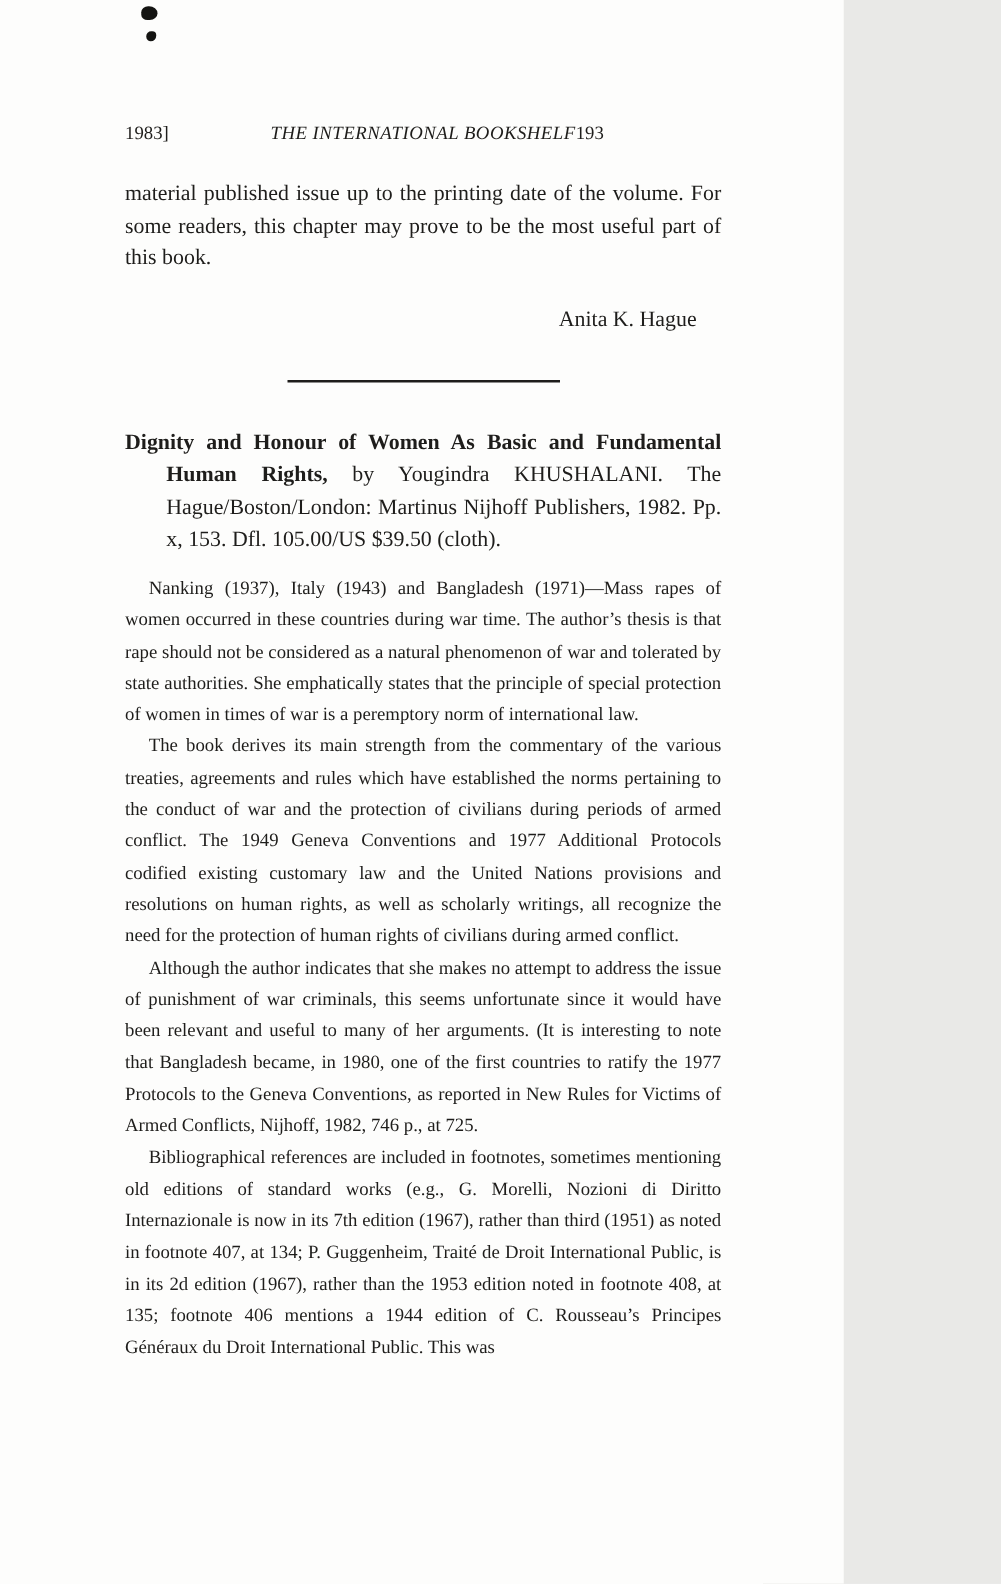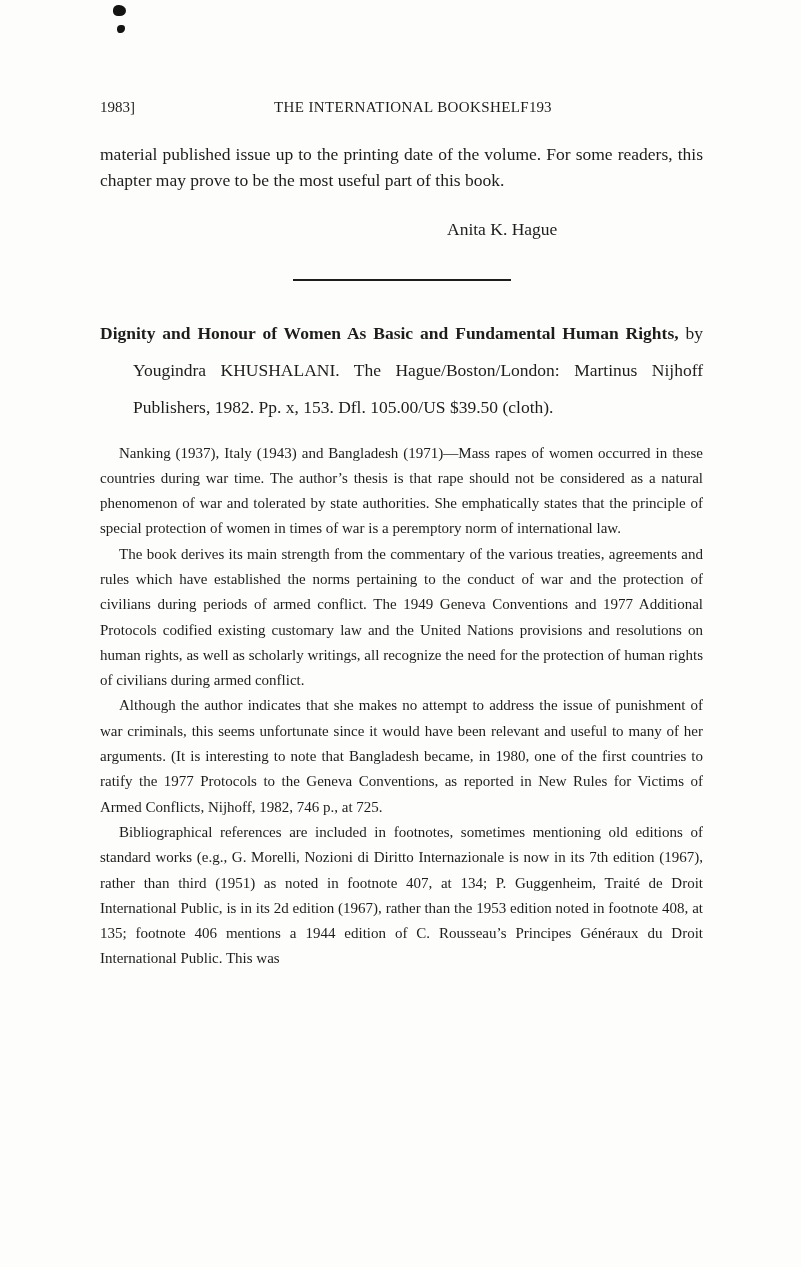--- a/index.html
+++ b/index.html
@@ -3,21 +3,21 @@
 <meta charset="utf-8">
 <style>
   * { margin: 0; padding: 0; box-sizing: border-box; }
   html, body { background: #e9e9e7; }
   body {
     width: 801px;
     font-family: "Liberation Serif", "DejaVu Serif", serif;
   }
   .page {
     position: relative;
-    width: 801px;
+    width: 675px;
     height: 1267px;
     background: #fdfdfc;
     color: #1e1d1b;
     overflow: hidden;
   }
   .content {
     padding: 98px 98px 0 100px;
   }
   
   .artifact { position: absolute; background: #141412; }
@@ -25,21 +25,21 @@
   .a2 { left: 117px; top: 25px; width: 8px;  height: 8px;  border-radius: 50% 40% 55% 45%; }
 
   .running-head {
     display: grid;
     grid-template-columns: 1fr auto 1fr;
     align-items: baseline;
     font-size: 15px;
     line-height: 18px;
   }
   .running-head .year { text-align: left; }
-  .running-head .journal { letter-spacing: 0.4px; text-align: center; }
+  .running-head .journal { font-style: italic; letter-spacing: 0.4px; text-align: center; }
   .running-head .pagenum { text-align: left; }
 
   .intro {
     margin-top: 26px;
     font-size: 17.5px;
     line-height: 25.5px;
     text-align: justify;
   }
 
   .signature {
@@ -52,21 +52,21 @@
   .rule {
     border: none;
     border-top: 2px solid #1e1d1b;
     width: 218px;
     margin: 36px auto 0 auto;
   }
 
   .book-heading {
     margin-top: 34px;
     font-size: 17.5px;
-    line-height: 37px;
+    line-height: 26px;
     font-weight: bold;
     padding-left: 33px;
     text-indent: -33px;
     text-align: justify;
   }
   .book-heading .rest { font-weight: normal; }
 
   .review { margin-top: 15px; }
   .body-para {
     font-size: 15px;

